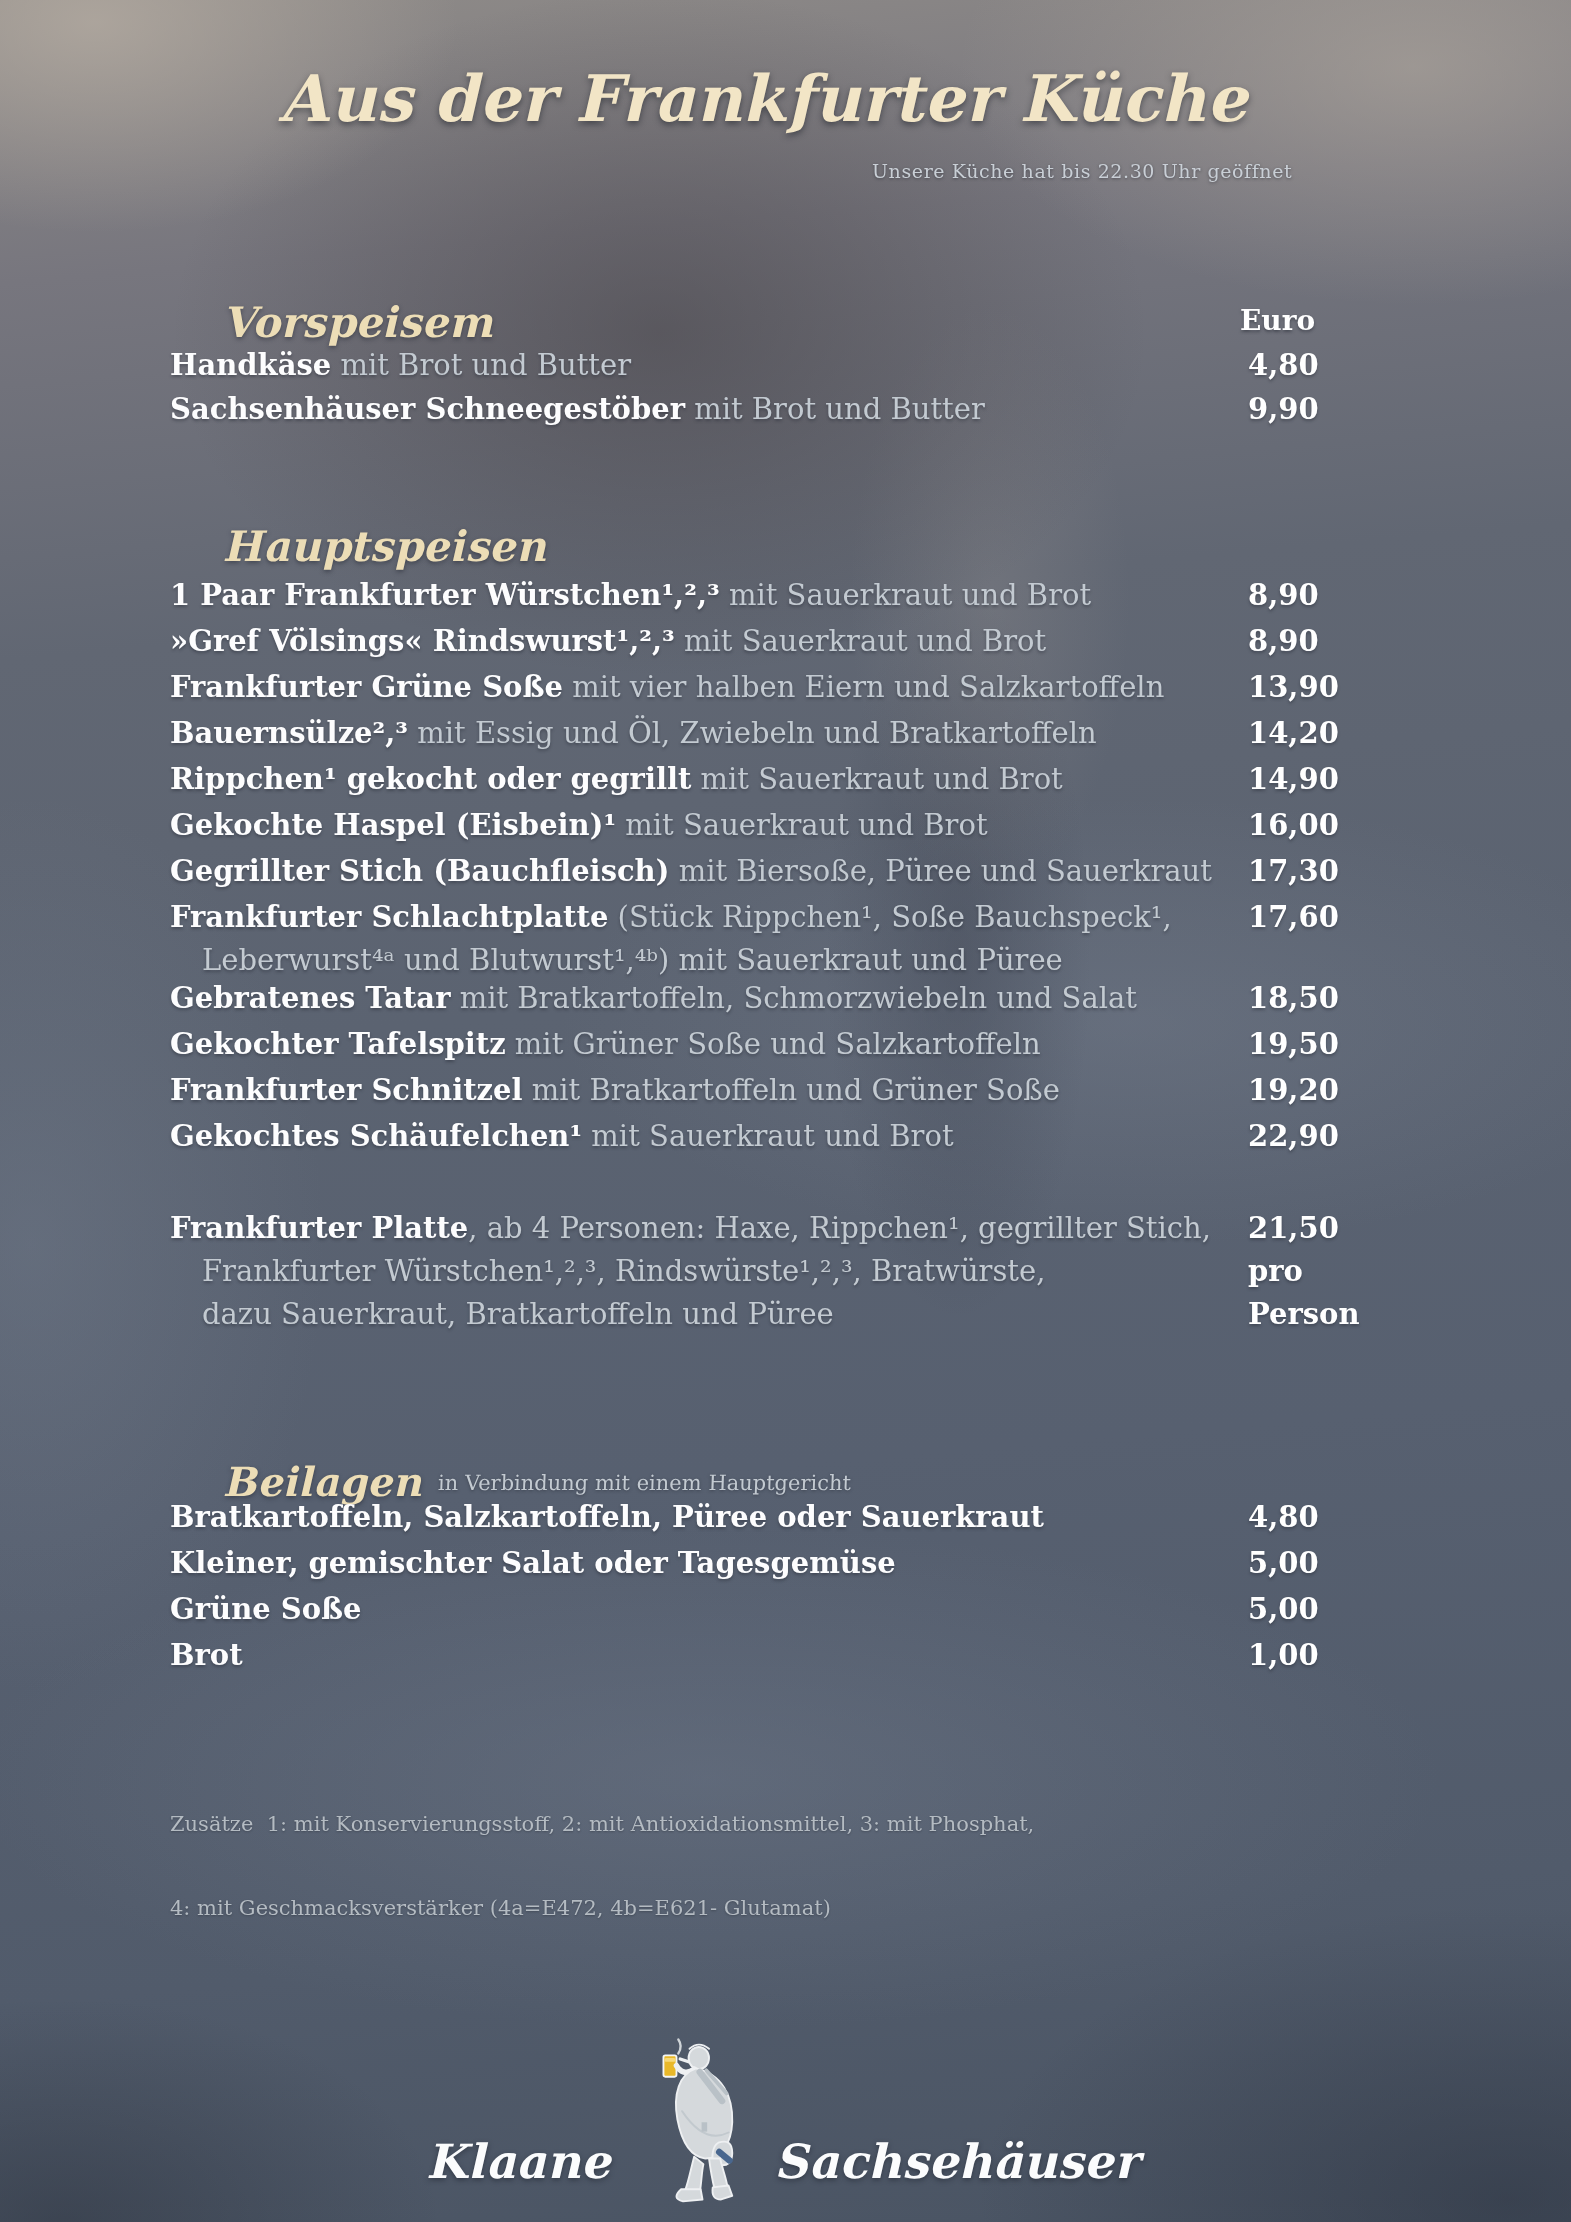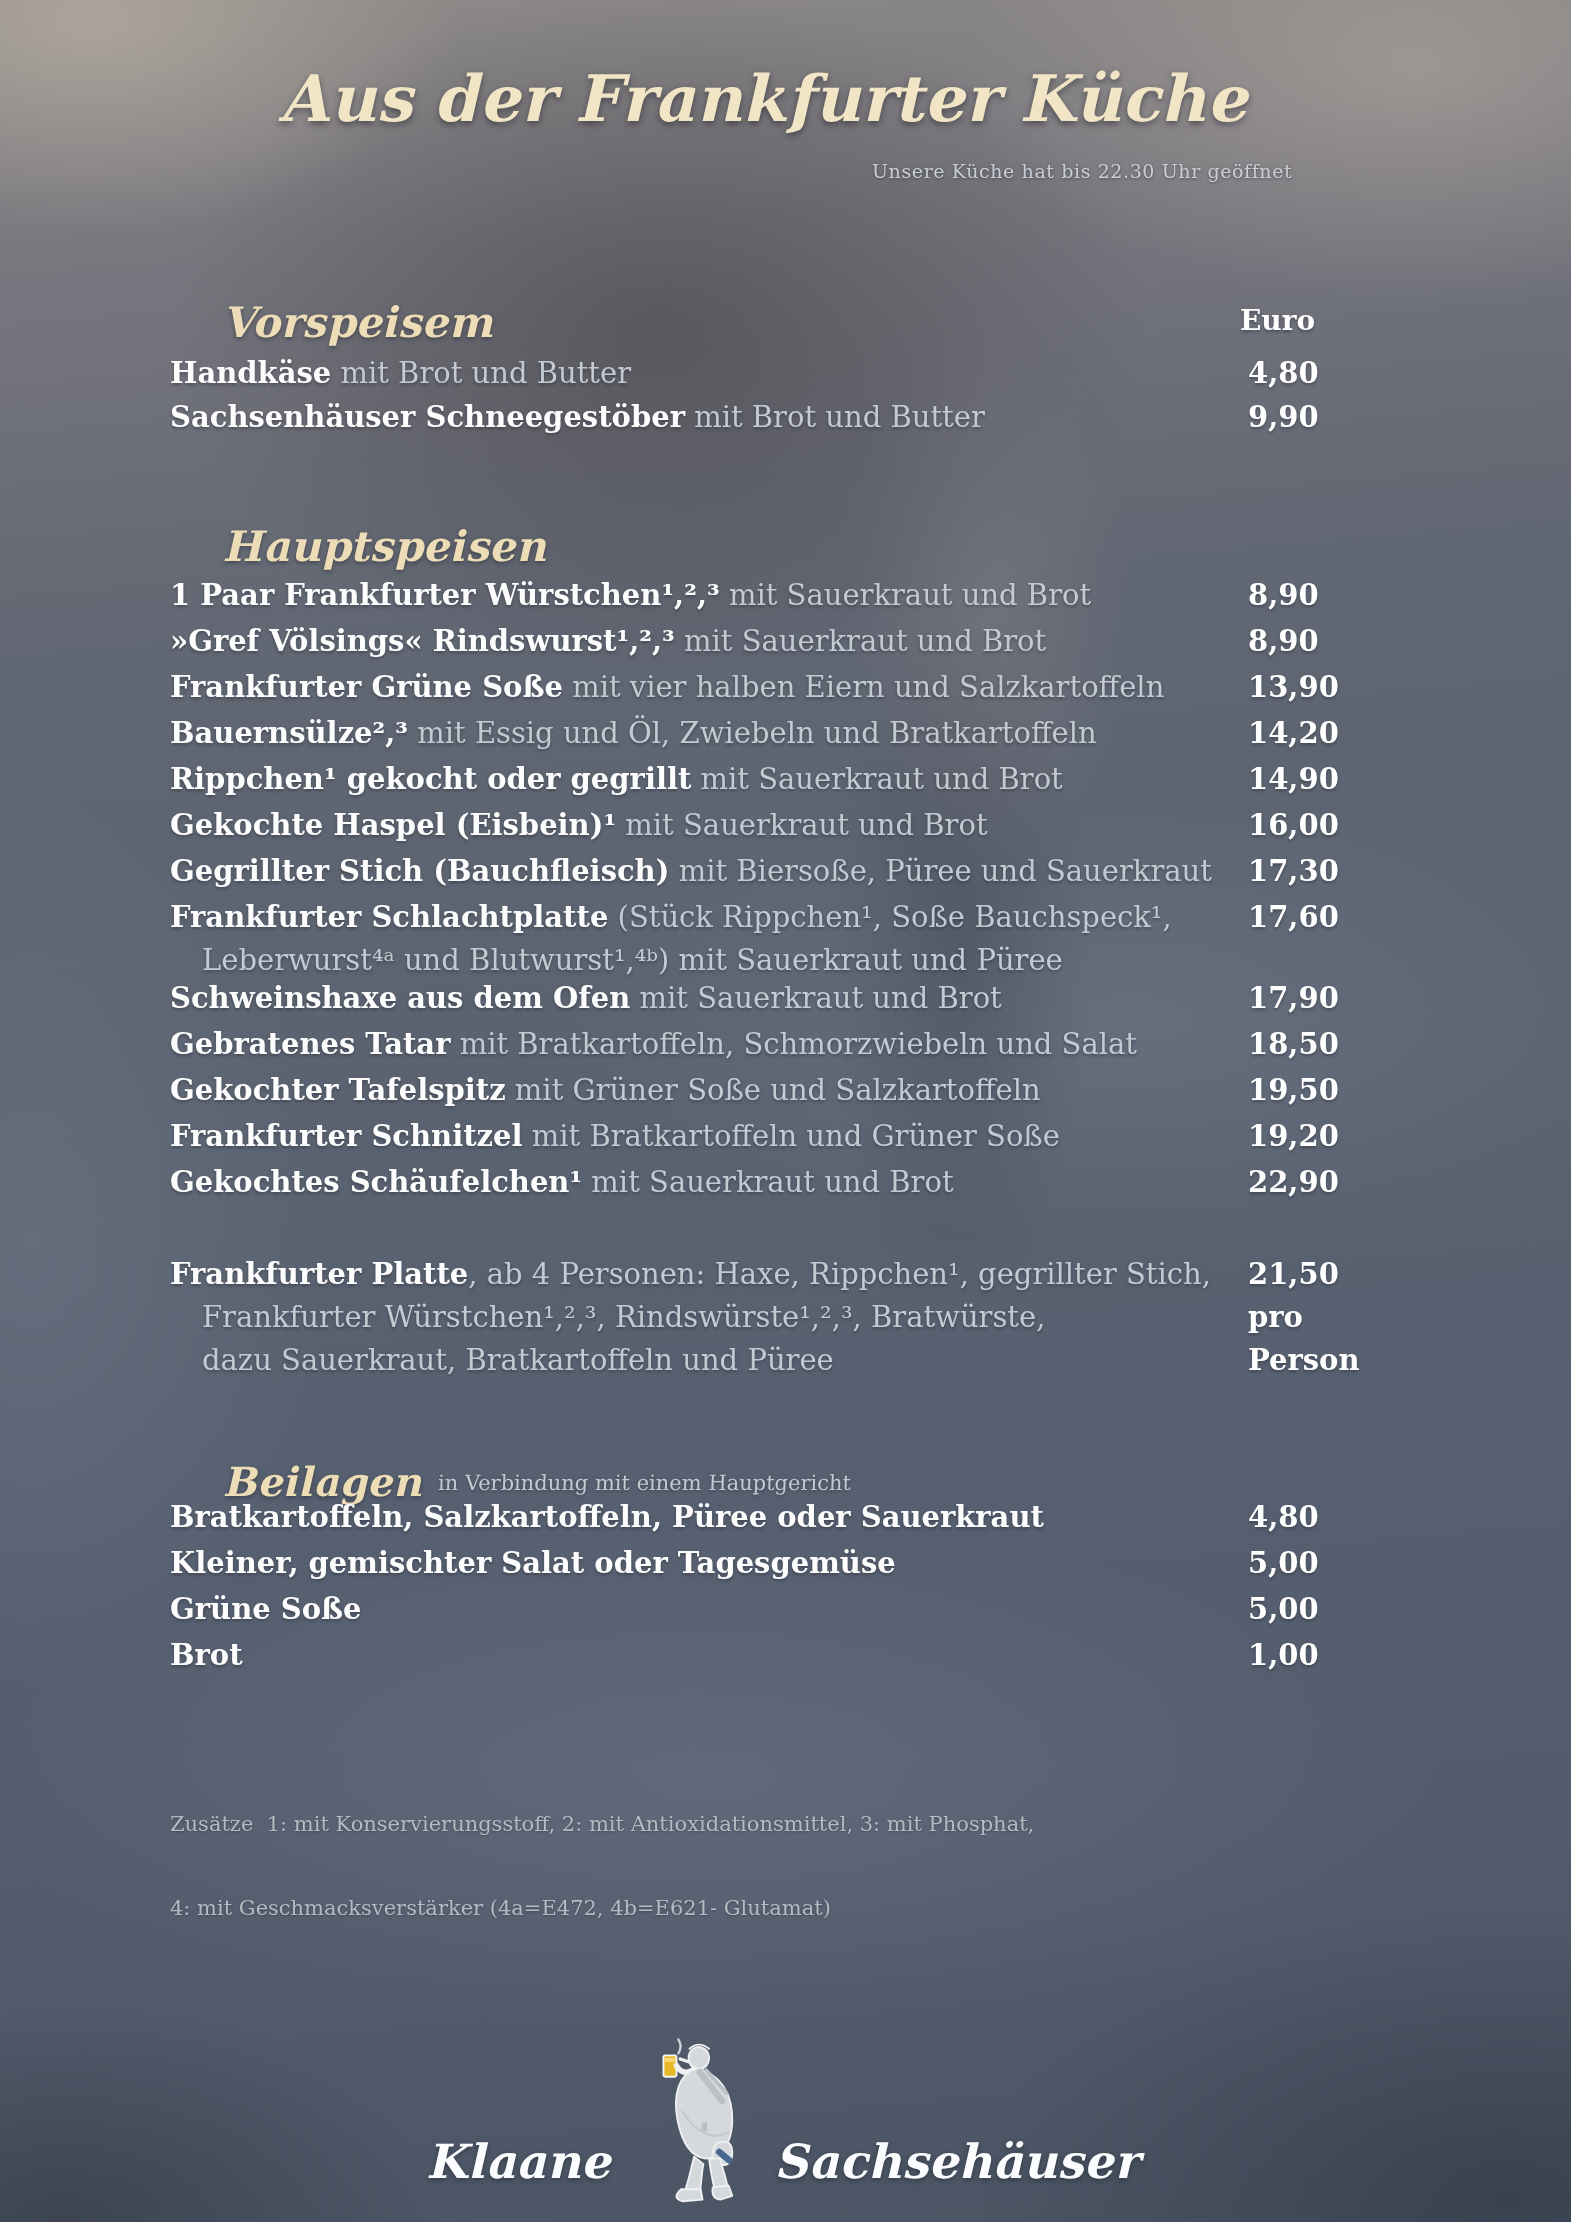--- a/index.html
+++ b/index.html
@@ -77,21 +77,21 @@
 
   <div class="title script">Aus der Frankfurter Küche</div>
 
   <div class="subtitle">Unsere Küche hat bis 22.30 Uhr geöffnet</div>
 
   <div class="menu" style="top:298px;">
     <div class="section-head">
       <span class="head-script script">Vorspeisem</span>
       <span class="euro-label">Euro</span>
     </div>
-    <div class="rows" style="margin-top:8px;">
+    <div class="rows" style="margin-top:0;">
 
         <div class="row h44">
           <span class="name">Handkäse</span><span class="desc"> mit Brot und Butter</span>
           <span class="price">4,80</span>
         </div>
 
 
         <div class="row h44">
           <span class="name">Sachsenhäuser Schneegestöber</span><span class="desc"> mit Brot und Butter</span>
           <span class="price">9,90</span>
@@ -142,24 +142,20 @@
       </div>
     <div class="row h43">
       <span class="name">Frankfurter Schlachtplatte</span><span class="desc"> (Stück Rippchen¹, Soße Bauchspeck¹,</span>
       <span class="price">17,60</span>
     </div>
     <div class="row h38 indent">
       <span class="desc">Leberwurst⁴ᵃ und Blutwurst¹,⁴ᵇ) mit Sauerkraut und Püree</span>
     </div>
     <div class="rows">
 
-        <div class="row">
-          <span class="name">Schweinshaxe aus dem Ofen</span><span class="desc"> mit Sauerkraut und Brot</span>
-          <span class="price">17,90</span>
-        </div>
 
 
         <div class="row">
           <span class="name">Gebratenes Tatar</span><span class="desc"> mit Bratkartoffeln, Schmorzwiebeln und Salat</span>
           <span class="price">18,50</span>
         </div>
 
         <div class="row">
           <span class="name">Gekochter Tafelspitz</span><span class="desc"> mit Grüner Soße und Salzkartoffeln</span>
           <span class="price">19,50</span>

